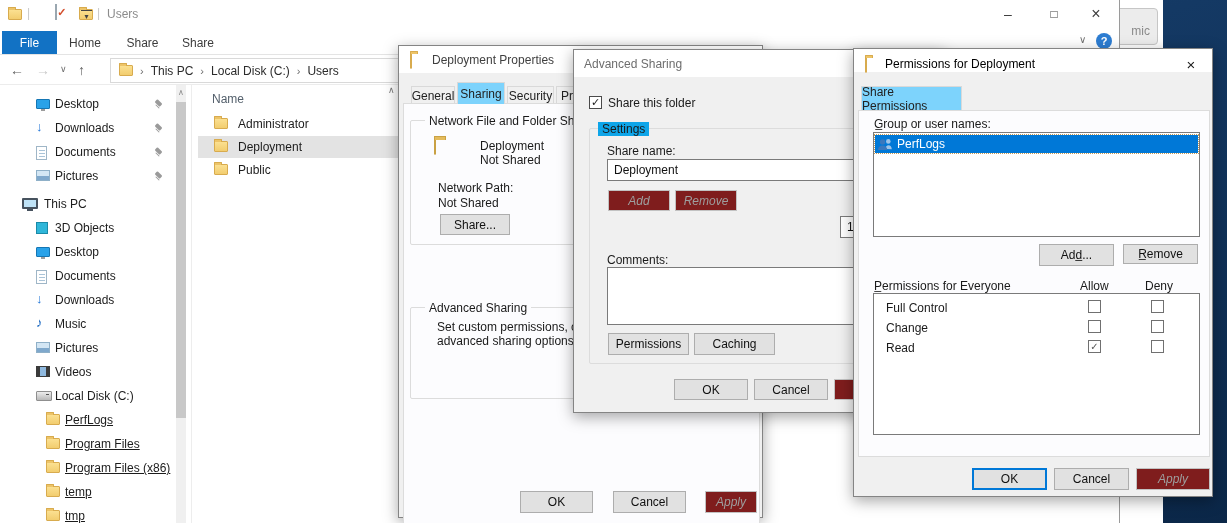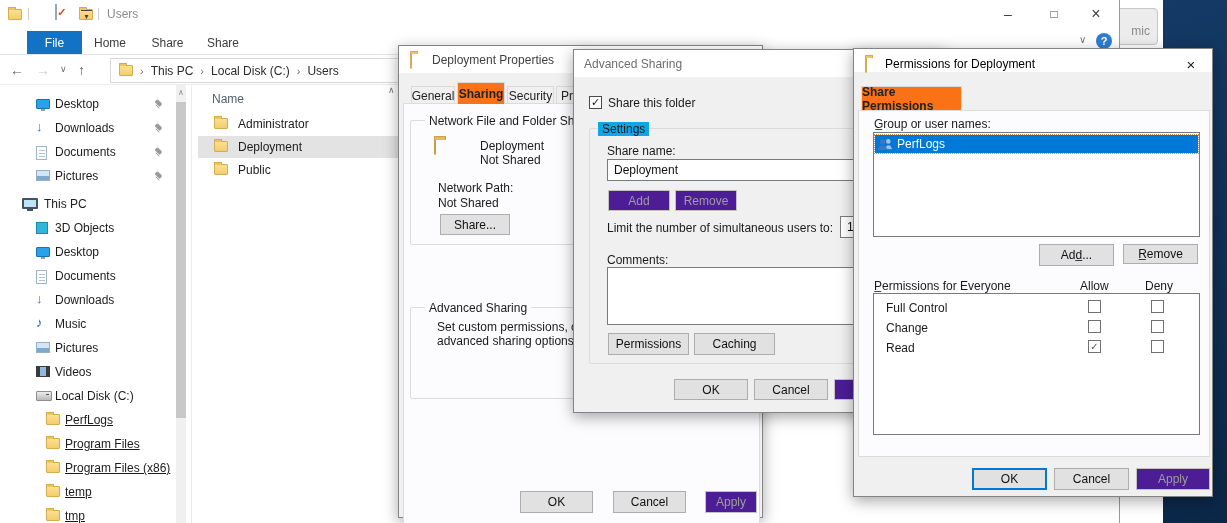--- a/index.html
+++ b/index.html
@@ -21,21 +21,21 @@
   #explorer { position:absolute; left:0; top:0; width:1120px; height:523px;
     background:#fff; border-right:1px solid #9a9a9a; z-index:2; }
   .titlebar { position:absolute; left:0; top:0; width:100%; height:28px; background:#fff; }
   .qat-sep { color:#c9c9c9; font-size:12px; }
   .title-text { color:#8c8c8c; }
   .win-btn { position:absolute; top:0; width:36px; height:28px; display:flex;
     align-items:center; justify-content:center; color:#404040; }
   .ribbon-row { position:absolute; left:0; top:28px; width:100%; height:27px;
     background:#fff; border-bottom:1px solid #e4e4e4; }
   .rtab { position:absolute; top:3px; height:23px; display:flex; align-items:center;
-    justify-content:center; color:#3c3c3c;margin-left:25px; }
+    justify-content:center; color:#3c3c3c; }
   .rtab-file { background:#1272c4; color:#fff; }
   .help-circle { position:absolute; width:16px; height:16px; border-radius:50%;
     background:#2d7dd2; color:#fff; font-size:11px; font-weight:bold;
     display:flex; align-items:center; justify-content:center; }
   .address-row { position:absolute; left:0; top:55px; width:100%; height:30px;
     background:#fff; border-bottom:1px solid #ececec; }
   .nav-glyph { position:absolute; top:7px; font-size:14px; color:#6e6e6e; }
   .addr-box { position:absolute; left:110px; top:3px; width:895px; height:25px;
     background:#fff; border:1px solid #d9d9d9; display:flex; align-items:center;
     padding-left:8px; gap:7px; }
@@ -108,31 +108,31 @@
     border-top:1px solid #444; line-height:9px; padding-top:1px; }
 
   
   .dialog { position:absolute; background:#f0f0f0; border:1px solid #848484;
     box-shadow:0 4px 14px rgba(0,0,0,0.35); }
   .dlg-title { position:absolute; left:0; top:0; width:100%; height:27px; background:#fff; }
   .dlg-title .t { position:absolute; top:7px; }
   .btn { position:absolute; background:#e1e1e1; border:1px solid #adadad;
     display:flex; align-items:center; justify-content:center; color:#111; }
   .btn-focus { border:2px solid #0078d7; }
-  .btn-dis { background:#4c1d95; border:1px solid #c2c2c2; color:#9e9e9e; }
+  .btn-dis { background:#7f1d1d; border:1px solid #c2c2c2; color:#9e9e9e;font-style:italic; }
   .groupbox { position:absolute; border:1px solid #dcdcdc; border-radius:2px; }
   .group-label { position:absolute; top:-7px; left:14px; padding:0 4px; white-space:nowrap; }
   .textbox { position:absolute; background:#fff; border:1px solid #7a7a7a;
     display:flex; align-items:center; padding-left:6px; color:#111; }
   .checkbox { position:absolute; width:13px; height:13px; background:#fff;
     border:1px solid #4a4a4a; font-size:11px; line-height:11px; text-align:center; }
   .tabpage { position:absolute; background:#fcfcfe; border:1px solid #dcdcdc; }
   .tab { position:absolute; display:flex; align-items:center; justify-content:center;
     border:1px solid #d9d9d9; border-bottom:none; background:#f0f0f0; color:#222; }
-  .tab.sel { background:#f97316; z-index:3;font-weight:bold; }
+  .tab.sel { background:#7dd3fc; z-index:3; }
 
   
   .listbox { position:absolute; background:#fff; border:1px solid #7a7a7a; }
   .sel-row { position:absolute; left:1px; top:2px; right:1px; height:18px; background:#0078d7;
     outline:1px dotted #c59a55; display:flex; align-items:center; gap:4px; padding-left:2px; }
   .sel-row .nm { color:#fff; }
   .perm-check { position:absolute; width:13px; height:13px; background:#fff;
     border:1px solid #707070; font-size:10px; line-height:11px; text-align:center; color:#585858; }
   .close-x { position:absolute; width:30px; height:22px; display:flex; align-items:center;
     justify-content:center; font-size:15px; color:#1a1a1a; }
@@ -365,21 +365,20 @@
       <span class="abs" style="left:17px;top:15px">Share name:</span>
       <div class="textbox" style="left:17px;top:30px;width:324px;height:22px">
           <span>Deployment</span>
         </div>
       <div class="btn btn-dis" style="left:18px;top:61px;width:62px;height:21px">
           <span>Add</span>
         </div>
       <div class="btn btn-dis" style="left:85px;top:61px;width:62px;height:21px">
           <span>Remove</span>
         </div>
-      <span class="abs" style="left:17px;top:92px">Limit the number of simultaneous users to:</span>
       <div class="textbox" style="left:250px;top:87px;width:91px;height:22px">
           <span>16</span>
         </div>
       <span class="abs" style="left:17px;top:124px">Comments:</span>
       <div class="textbox" style="left:17px;top:138px;width:324px;height:58px"></div>
       <div class="btn" style="left:18px;top:204px;width:81px;height:22px">
           <span>Permissions</span>
         </div>
       <div class="btn" style="left:104px;top:204px;width:81px;height:22px">
           <span>Caching</span>

